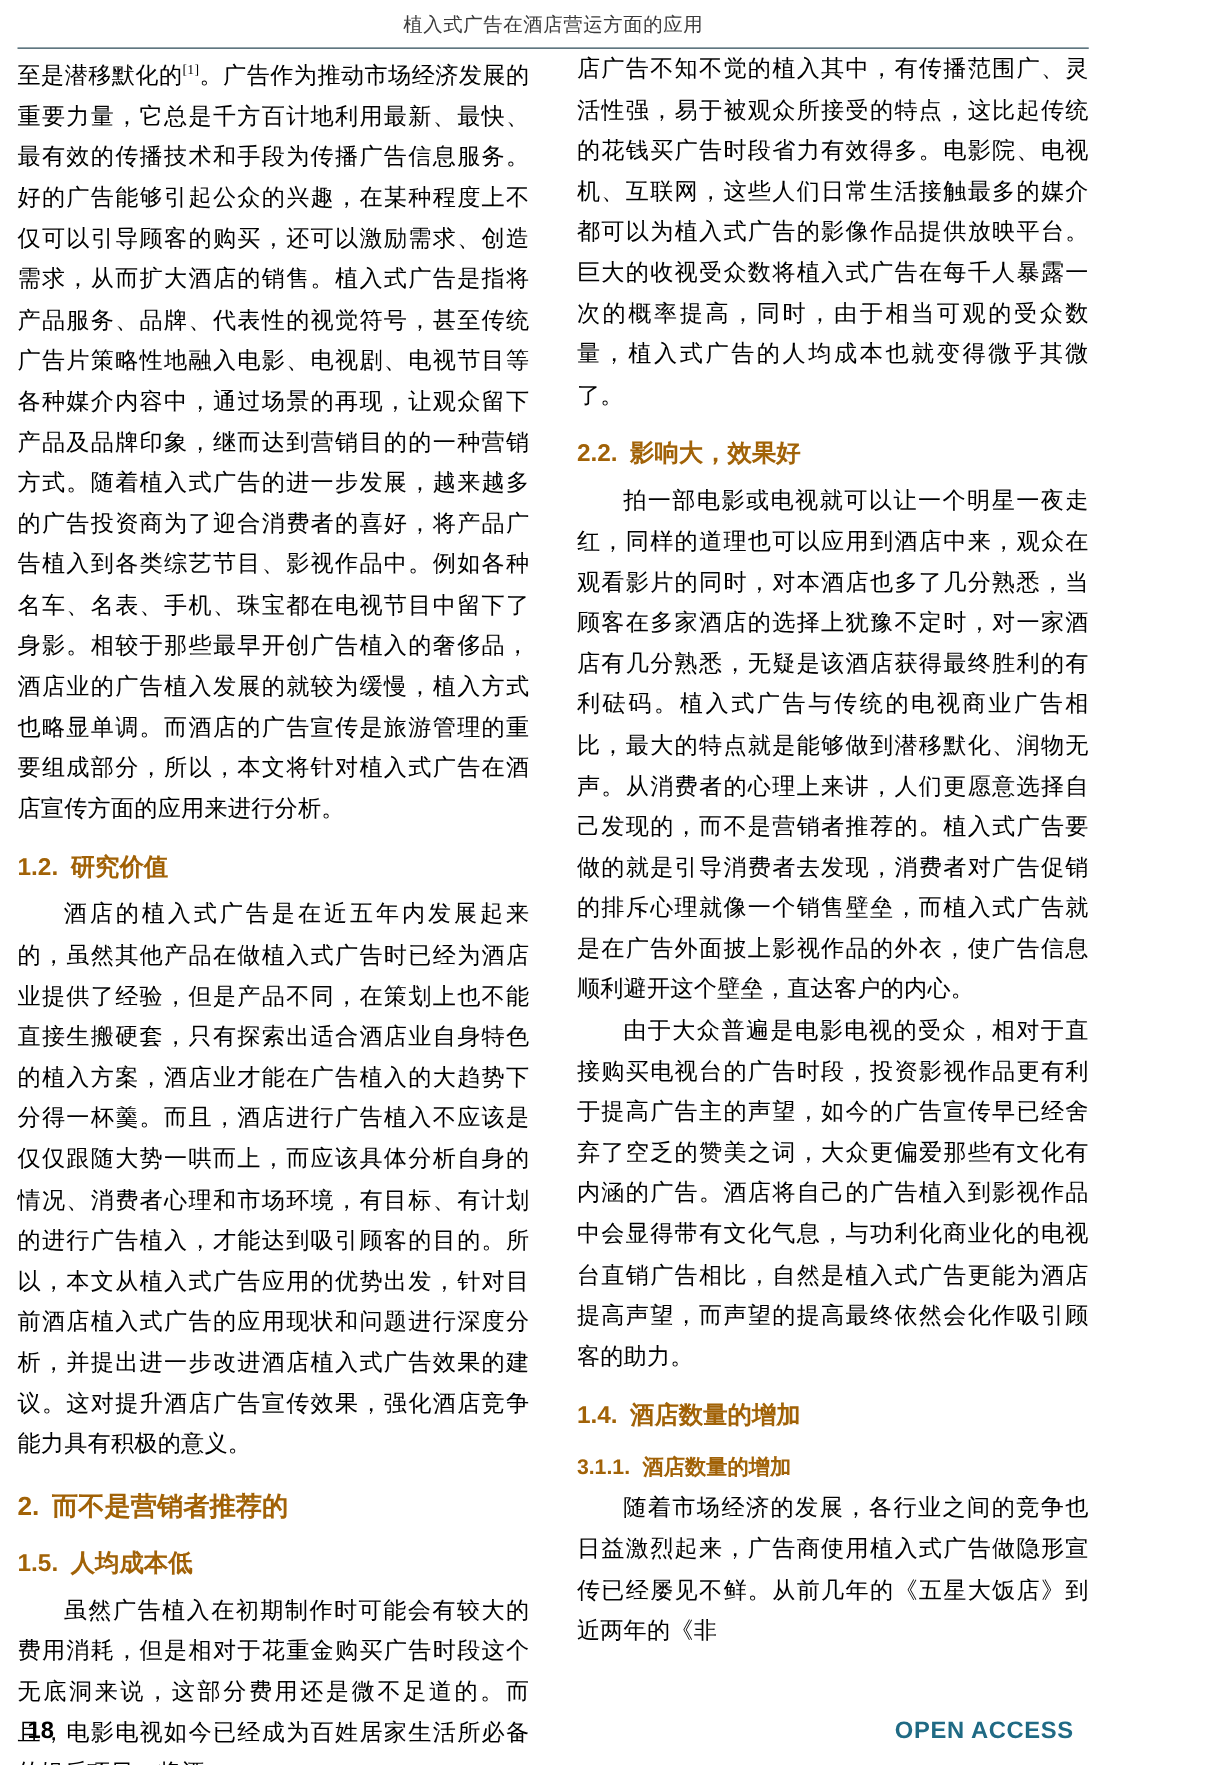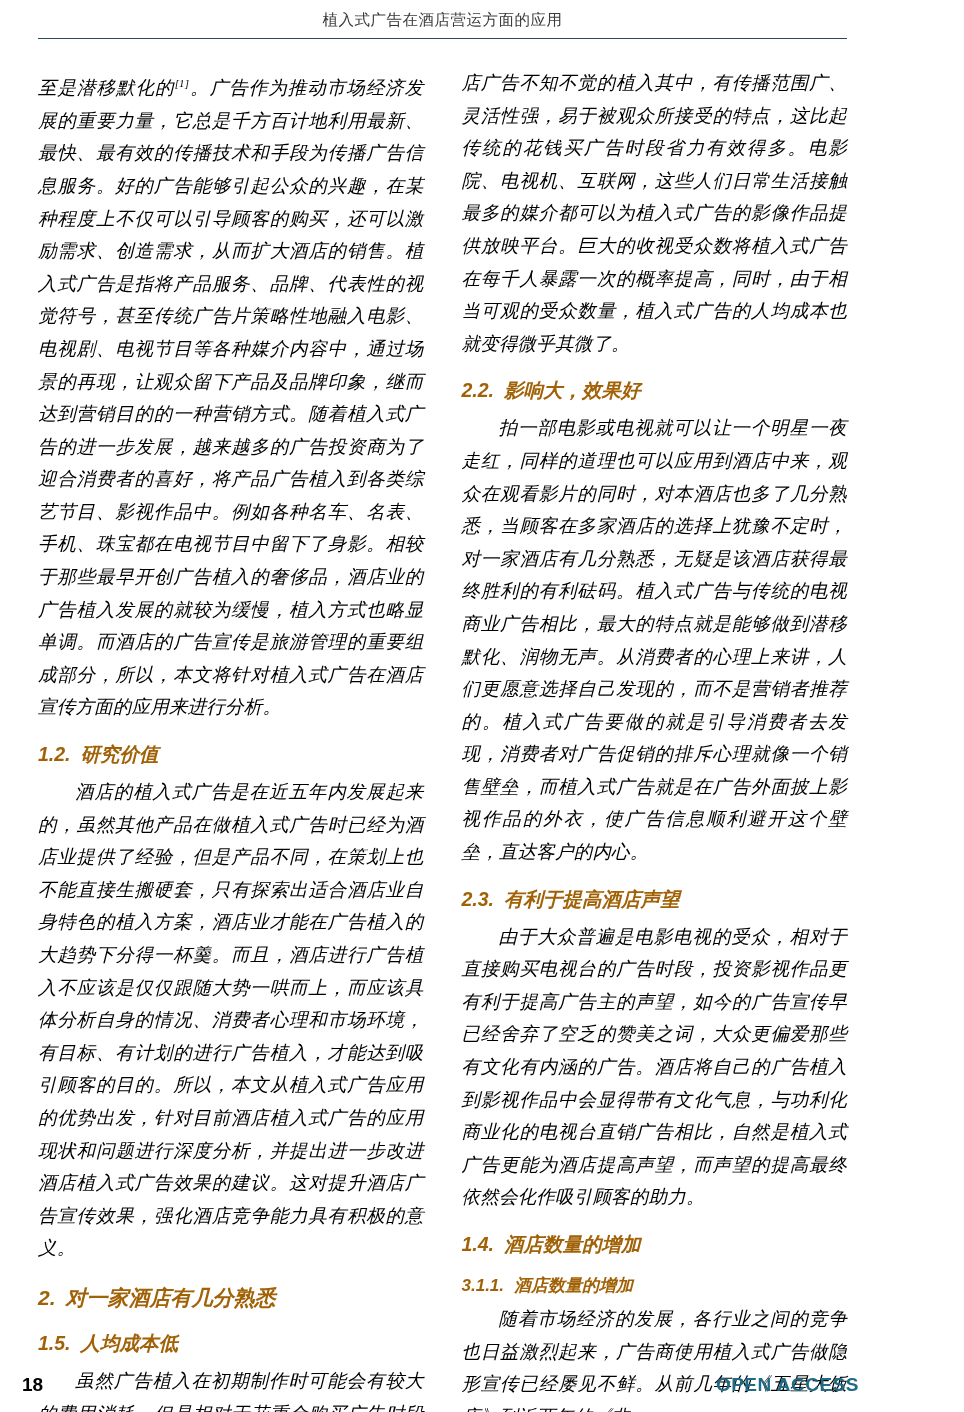--- a/index.html
+++ b/index.html
@@ -13,41 +13,40 @@
     font-family: "Liberation Serif", "DejaVu Serif", serif;
     color: #000000;
     position: relative;
     overflow: hidden;
   }
   .page {
     position: relative;
     width: 885px;
     height: 1412px;
     box-sizing: border-box;
-    padding: 0 38px;
+    padding: 0 14px;
   }
   
   .runhead {
     text-align: center;
     font-size: 15.5px;
     color: #3a3a3a;
     padding-top: 10px;
     letter-spacing: 0.5px;
   }
   .runhead-rule {
     border-bottom: 1.5px solid #2b4a57;
     margin: 7px 0 0 0;
   }
   
   .columns {
     display: flex;
     gap: 38px;
-    margin-top: 28px;
+    margin-top: 1px;
     height: 1255px;
-    font-style: italic;
   }
   .col {
     width: 445px;
     box-sizing: border-box;
   }
   p {
     margin: 0;
     font-size: 18.5px;
     line-height: 32.6px;
     text-align: justify;
@@ -127,35 +126,34 @@
 
   <div class="columns">
 
     <div class="col">
       <p class="noindent"><span>至是潜移默化的</span><span class="sup">[1]</span><span>。广告作为推动市场经济发展的重要力量，它总是千方百计地利用最新、最快、最有效的传播技术和手段为传播广告信息服务。好的广告能够引起公众的兴趣，在某种程度上不仅可以引导顾客的购买，还可以激励需求、创造需求，从而扩大酒店的销售。植入式广告是指将产品服务、品牌、代表性的视觉符号，甚至传统广告片策略性地融入电影、电视剧、电视节目等各种媒介内容中，通过场景的再现，让观众留下产品及品牌印象，继而达到营销目的的一种营销方式。随着植入式广告的进一步发展，越来越多的广告投资商为了迎合消费者的喜好，将产品广告植入到各类综艺节目、影视作品中。例如各种名车、名表、手机、珠宝都在电视节目中留下了身影。相较于那些最早开创广告植入的奢侈品，酒店业的广告植入发展的就较为缓慢，植入方式也略显单调。而酒店的广告宣传是旅游管理的重要组成部分，所以，本文将针对植入式广告在酒店宣传方面的应用来进行分析。</span></p>
 
       <h3><span class="h-num">1.2.</span><span>研究价值</span></h3>
 
       <p>酒店的植入式广告是在近五年内发展起来的，虽然其他产品在做植入式广告时已经为酒店业提供了经验，但是产品不同，在策划上也不能直接生搬硬套，只有探索出适合酒店业自身特色的植入方案，酒店业才能在广告植入的大趋势下分得一杯羹。而且，酒店进行广告植入不应该是仅仅跟随大势一哄而上，而应该具体分析自身的情况、消费者心理和市场环境，有目标、有计划的进行广告植入，才能达到吸引顾客的目的。所以，本文从植入式广告应用的优势出发，针对目前酒店植入式广告的应用现状和问题进行深度分析，并提出进一步改进酒店植入式广告效果的建议。这对提升酒店广告宣传效果，强化酒店竞争能力具有积极的意义。</p>
 
-      <h2><span class="h-num">2.</span><span>对一家酒店有几分熟悉</span></h2>
+      <h2><span class="h-num">2.</span><span>而不是营销者推荐的</span></h2>
 
       <h3><span class="h-num">1.5.</span><span>人均成本低</span></h3>
 
       <p>虽然广告植入在初期制作时可能会有较大的费用消耗，但是相对于花重金购买广告时段这个无底洞来说，这部分费用还是微不足道的。而且，电影电视如今已经成为百姓居家生活所必备的娱乐项目，将酒</p>
     </div>
 
     <div class="col">
       <p class="noindent">店广告不知不觉的植入其中，有传播范围广、灵活性强，易于被观众所接受的特点，这比起传统的花钱买广告时段省力有效得多。电影院、电视机、互联网，这些人们日常生活接触最多的媒介都可以为植入式广告的影像作品提供放映平台。巨大的收视受众数将植入式广告在每千人暴露一次的概率提高，同时，由于相当可观的受众数量，植入式广告的人均成本也就变得微乎其微了。</p>
 
       <h3><span class="h-num">2.2.</span><span>影响大，效果好</span></h3>
 
       <p>拍一部电影或电视就可以让一个明星一夜走红，同样的道理也可以应用到酒店中来，观众在观看影片的同时，对本酒店也多了几分熟悉，当顾客在多家酒店的选择上犹豫不定时，对一家酒店有几分熟悉，无疑是该酒店获得最终胜利的有利砝码。植入式广告与传统的电视商业广告相比，最大的特点就是能够做到潜移默化、润物无声。从消费者的心理上来讲，人们更愿意选择自己发现的，而不是营销者推荐的。植入式广告要做的就是引导消费者去发现，消费者对广告促销的排斥心理就像一个销售壁垒，而植入式广告就是在广告外面披上影视作品的外衣，使广告信息顺利避开这个壁垒，直达客户的内心。</p>
 
-      <h3><span class="h-num">2.3.</span><span>有利于提高酒店声望</span></h3>
 
       <p>由于大众普遍是电影电视的受众，相对于直接购买电视台的广告时段，投资影视作品更有利于提高广告主的声望，如今的广告宣传早已经舍弃了空乏的赞美之词，大众更偏爱那些有文化有内涵的广告。酒店将自己的广告植入到影视作品中会显得带有文化气息，与功利化商业化的电视台直销广告相比，自然是植入式广告更能为酒店提高声望，而声望的提高最终依然会化作吸引顾客的助力。</p>
 
 
       <h3><span class="h-num">1.4.</span><span>酒店数量的增加</span></h3>
 
       <h4><span class="h-num">3.1.1.</span><span>酒店数量的增加</span></h4>
 
       <p>随着市场经济的发展，各行业之间的竞争也日益激烈起来，广告商使用植入式广告做隐形宣传已经屡见不鲜。从前几年的《五星大饭店》到近两年的《非</p>
     </div>

